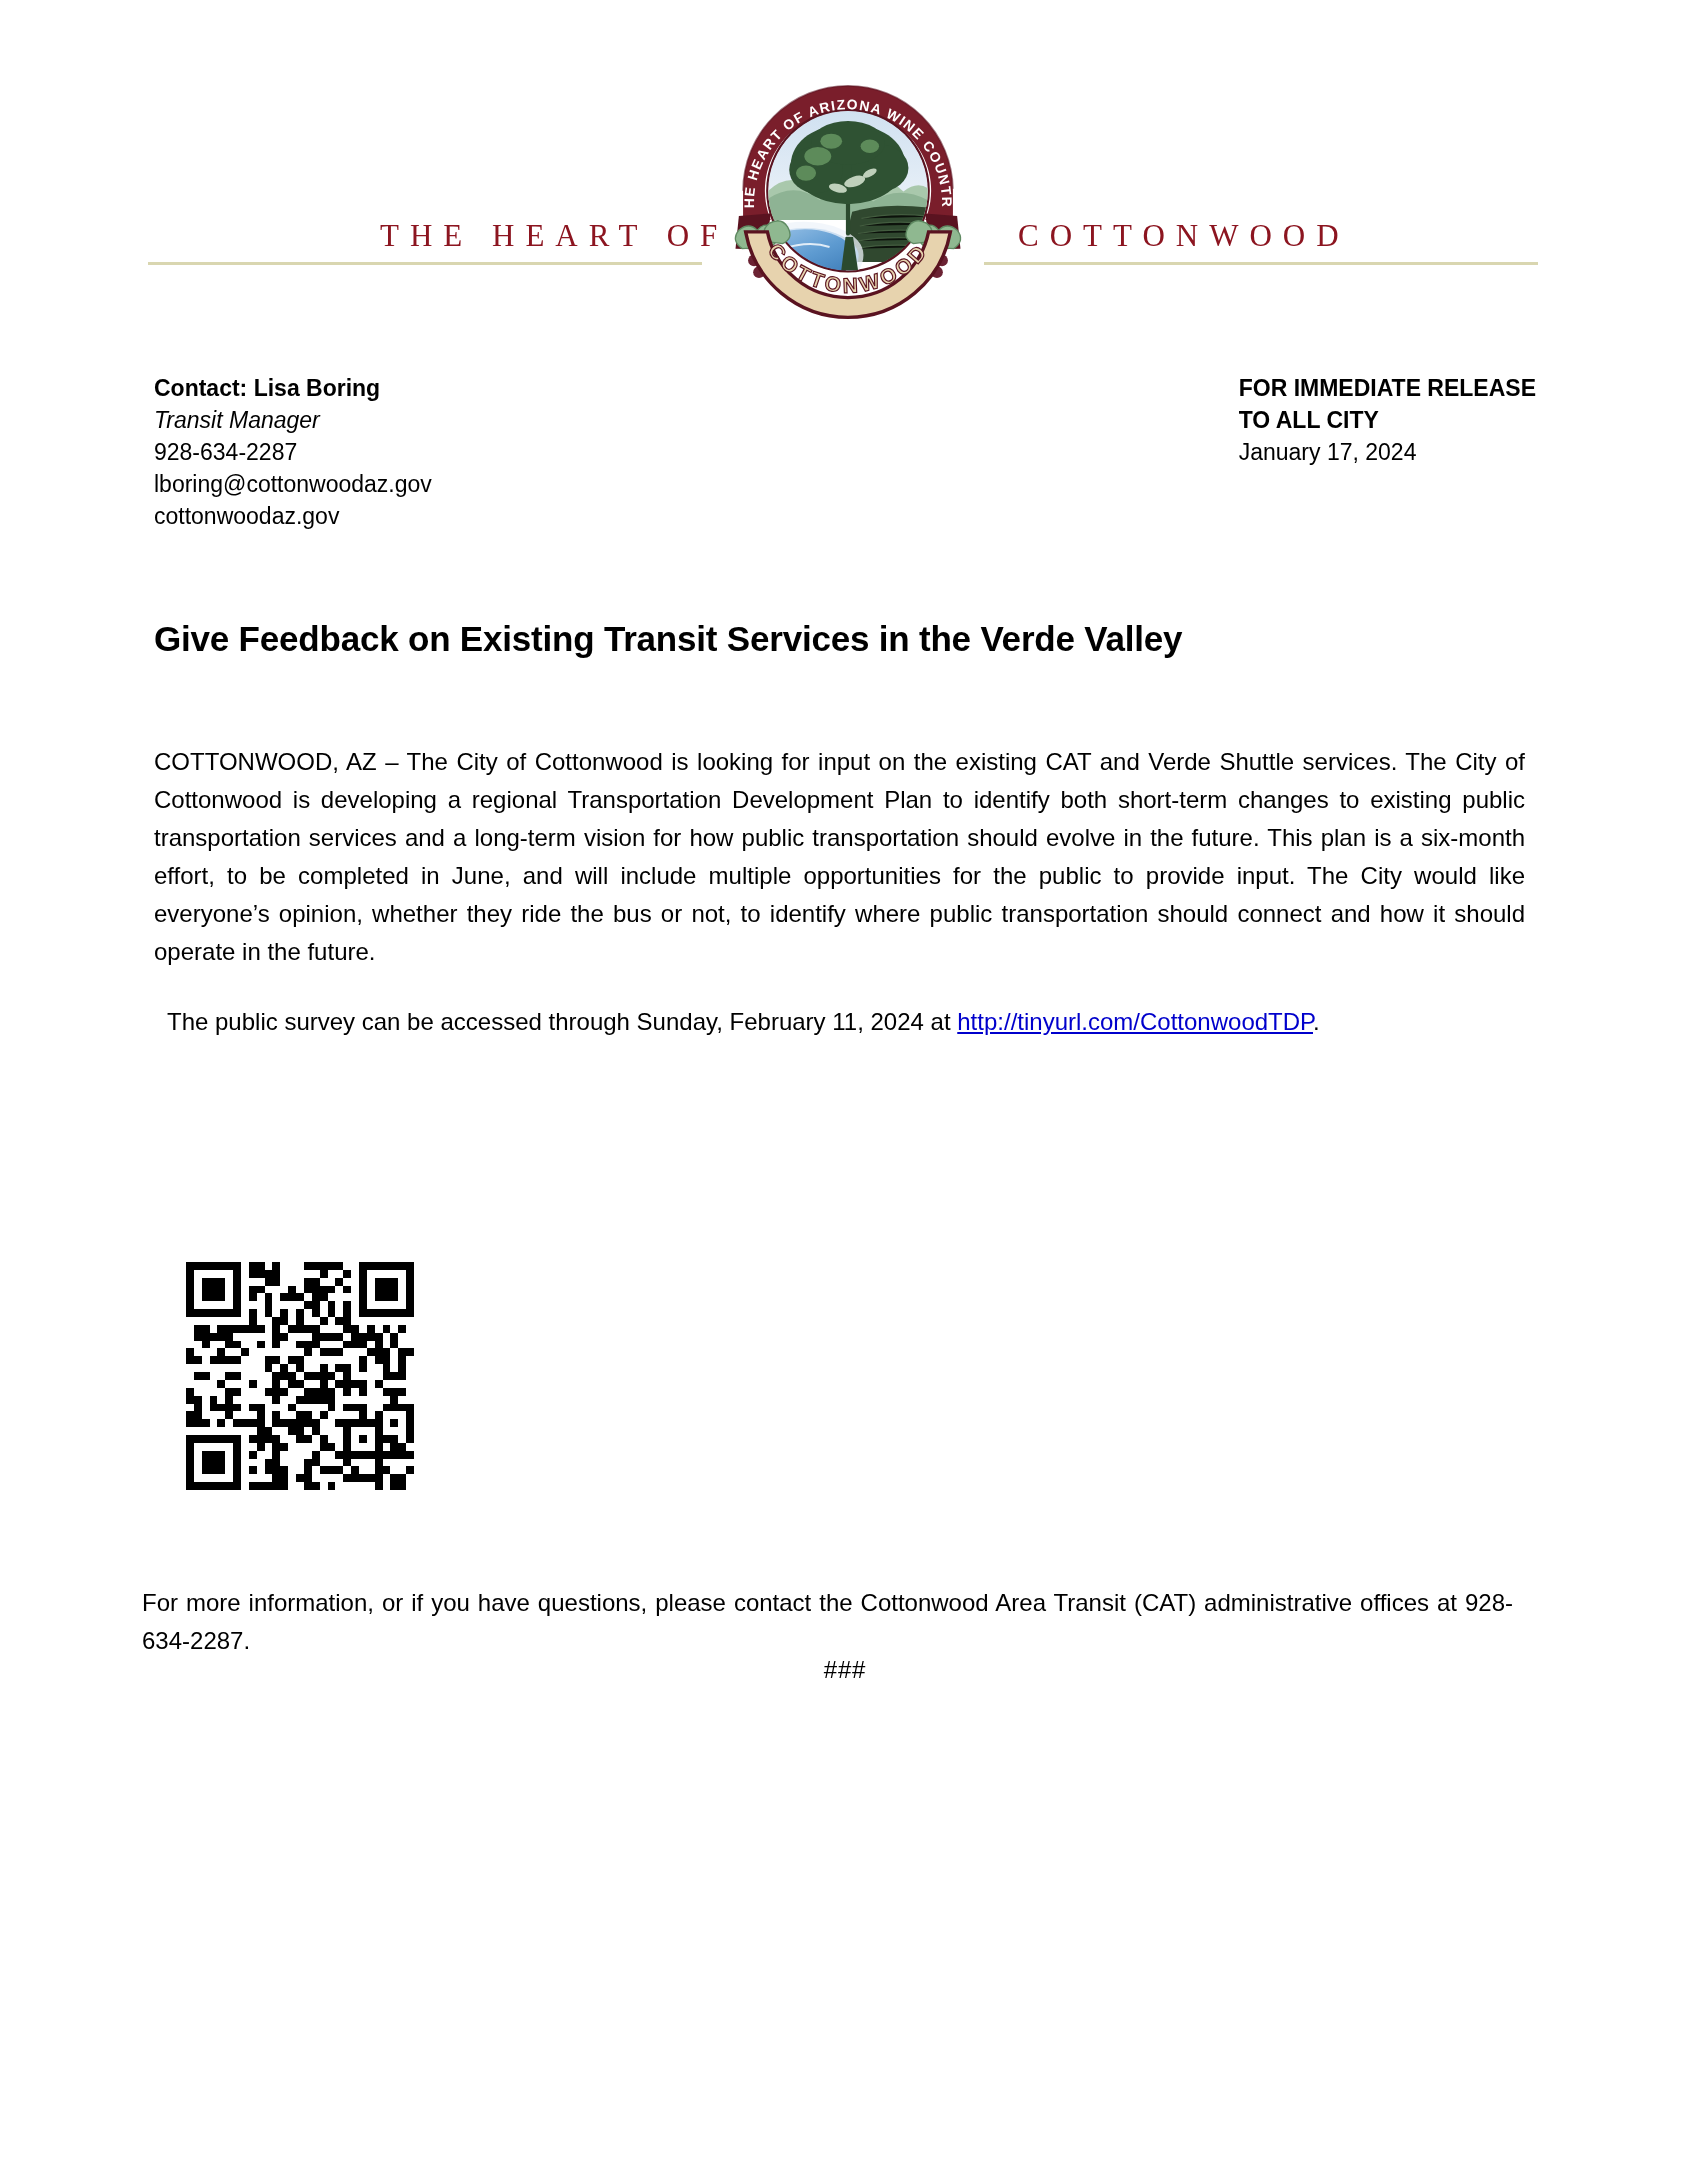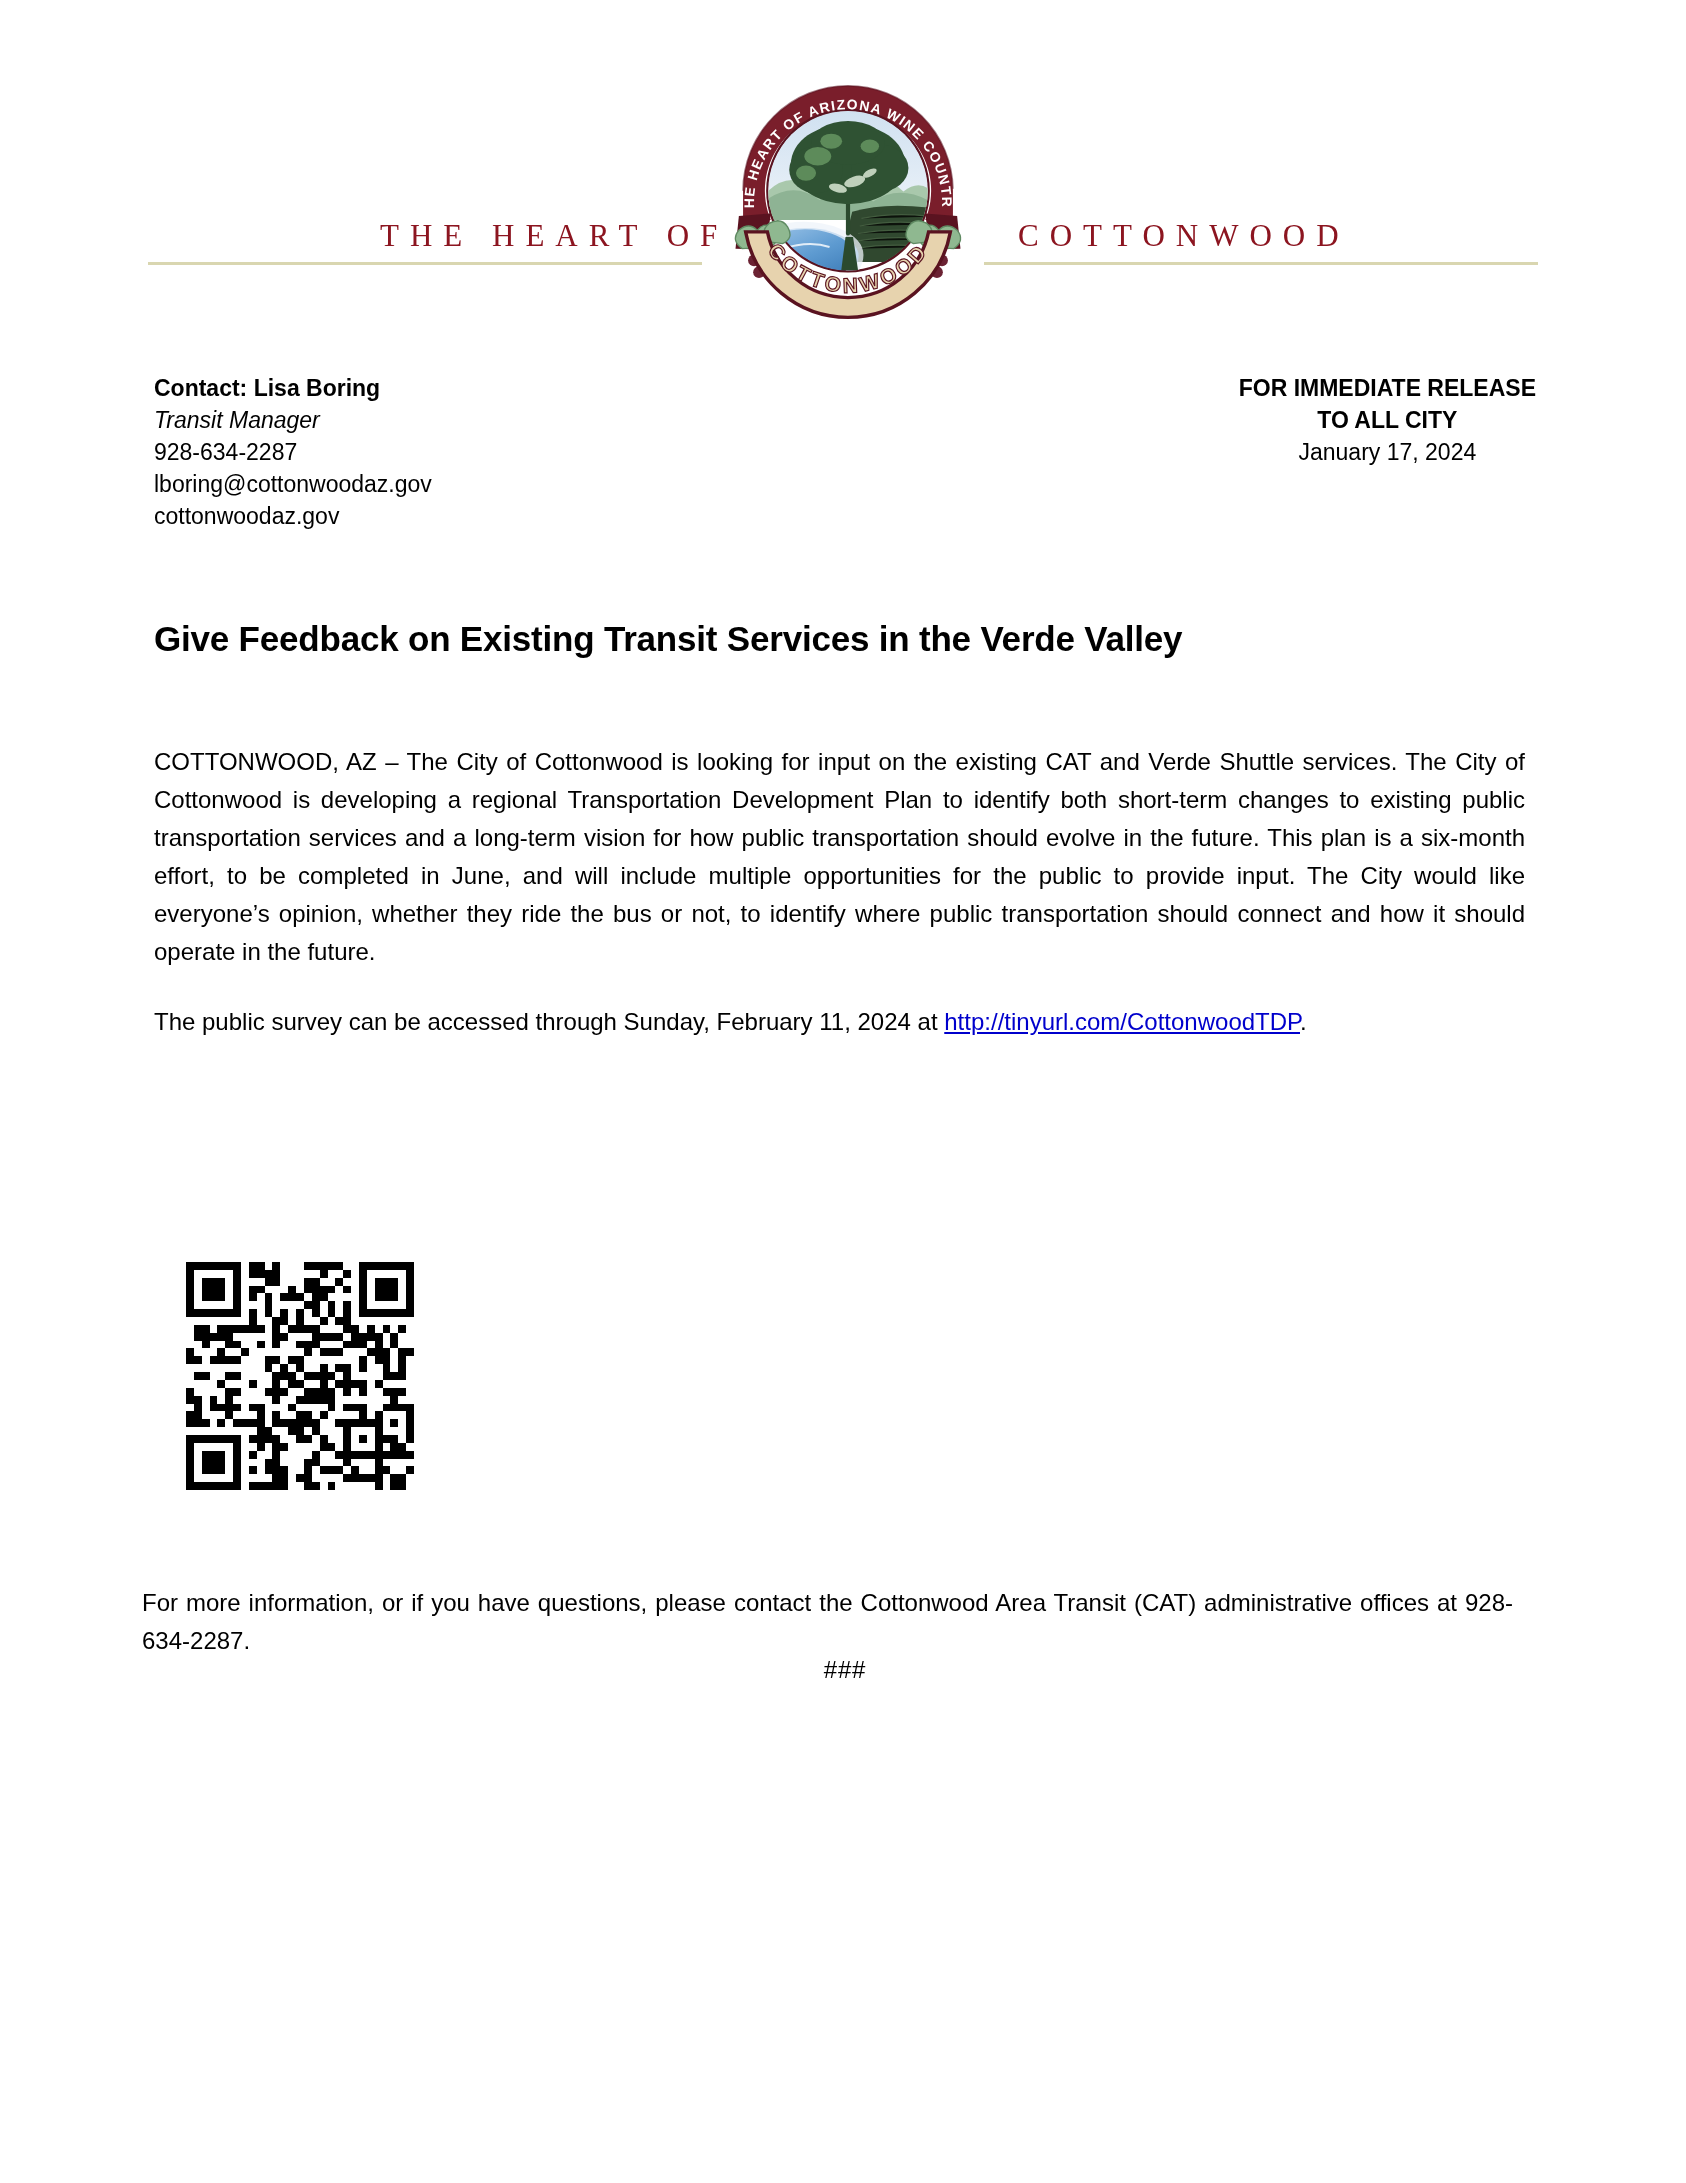--- a/index.html
+++ b/index.html
@@ -71,21 +71,21 @@
     line-height: 32px;
   }
   .contact-block .ln { white-space: nowrap; }
   .contact-block .bold { font-weight: bold; }
   .contact-block .ital { font-style: italic; }
 
   .release-block {
     position: absolute;
     right: 151px;
     top: 372px;
-    text-align: center;
+    text-align: left;
     font-size: 23px;
     line-height: 32px;
   }
   .release-block .bold { font-weight: bold; }
 
   
   .doc-title {
     position: absolute;
     left: 154px;
     right: 152px;
@@ -102,21 +102,21 @@
     left: 154px;
     top: 743px;
     width: 1371px;
     font-size: 24px;
     line-height: 38px;
   }
   .para {
     text-align: justify;
     margin: 0 0 32px 0;
   }
-  .para.last-nogap { margin-bottom: 0; }
+  .para.last-nogap { margin-bottom: 0; margin-left: 13px; }
   a.link {
     color: #0000CC;
     text-decoration: underline;
   }
 
   
   .qr {
     position: absolute;
     left: 186px;
     top: 1262px;

